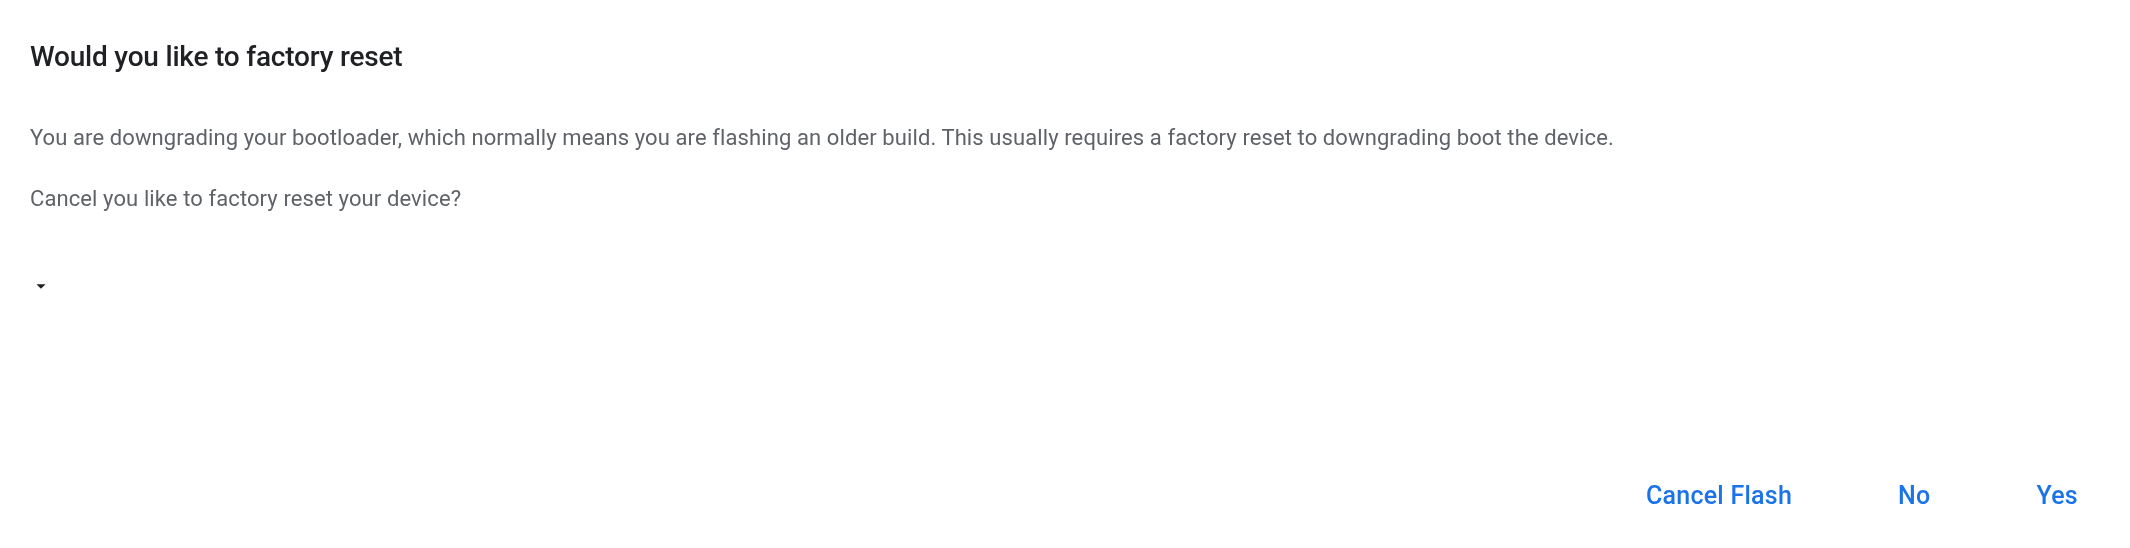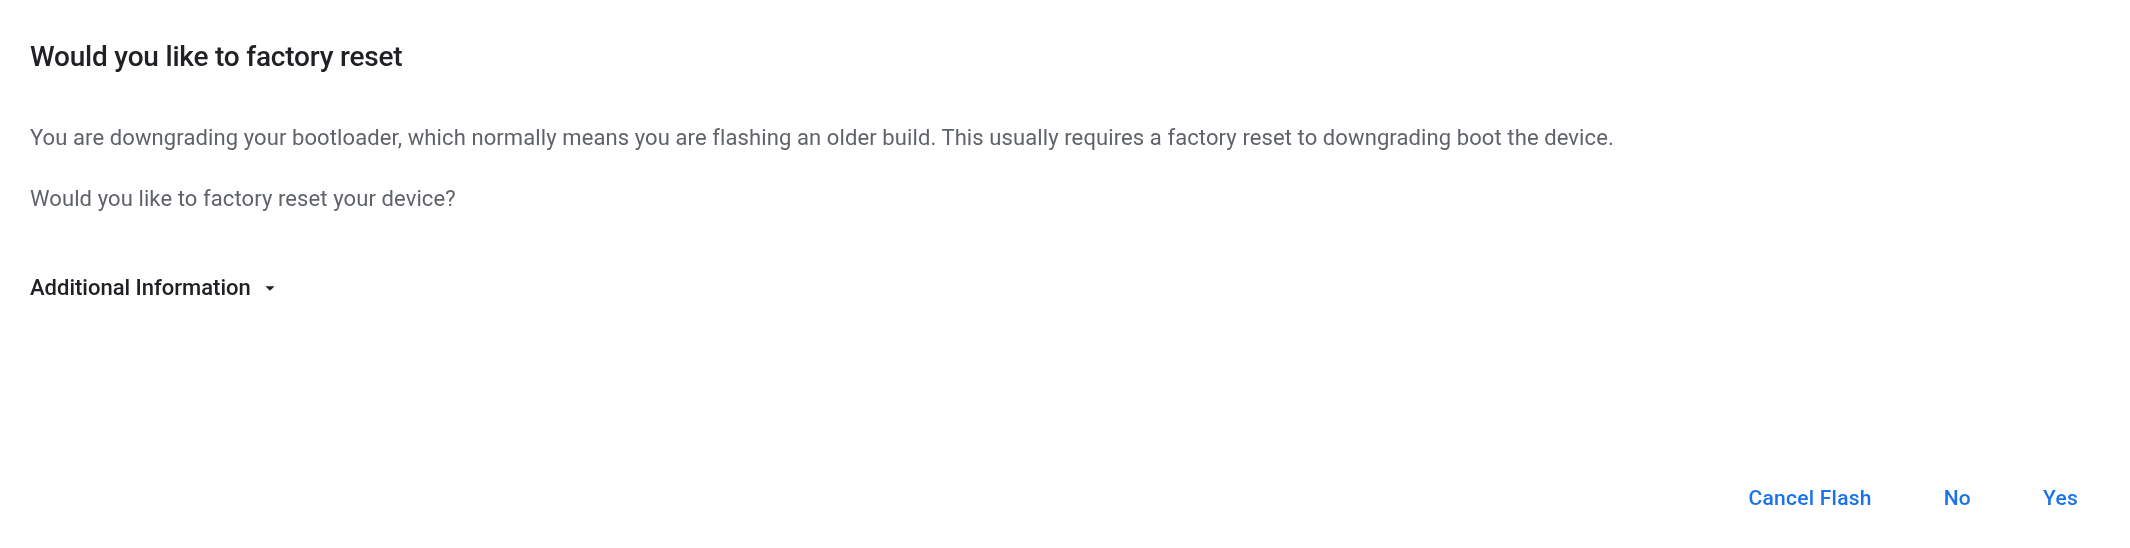--- a/index.html
+++ b/index.html
@@ -56,41 +56,41 @@
       bottom: 32px;
       right: 44px;
       display: flex;
       gap: 56px;
       align-items: center;
     }
     .text-button {
       background: none;
       border: none;
       font-family: inherit;
-      font-size: 21px;
+      font-size: 25px;
       font-weight: 500;
       color: #1a73e8;
       cursor: pointer;
       padding: 6px 8px;
       letter-spacing: 0.25px;
+      margin-left: 34px;
     }
   </style>
 </head>
 <body>
 
 
 
 <h1 class="dialog-title">Would you like to factory reset</h1>
 
 <p class="dialog-body">You are downgrading your bootloader, which normally means you are flashing an older build. This usually requires a factory reset to downgrading boot the device.</p>
 
-<p class="dialog-body">Would you like to factory reset your device?</p>
+<p class="dialog-body">Cancel you like to factory reset your device?</p>
 
 <button class="additional-info">
-  <span>Additional Information</span>
   <span class="chevron">
     <svg viewBox="0 0 24 24">
         <path d="M7 10l5 5 5-5z"></path>
       </svg>
   </span>
 </button>
 
 <div class="button-row">
   <button class="text-button">Cancel Flash</button>
   <button class="text-button">No</button>

